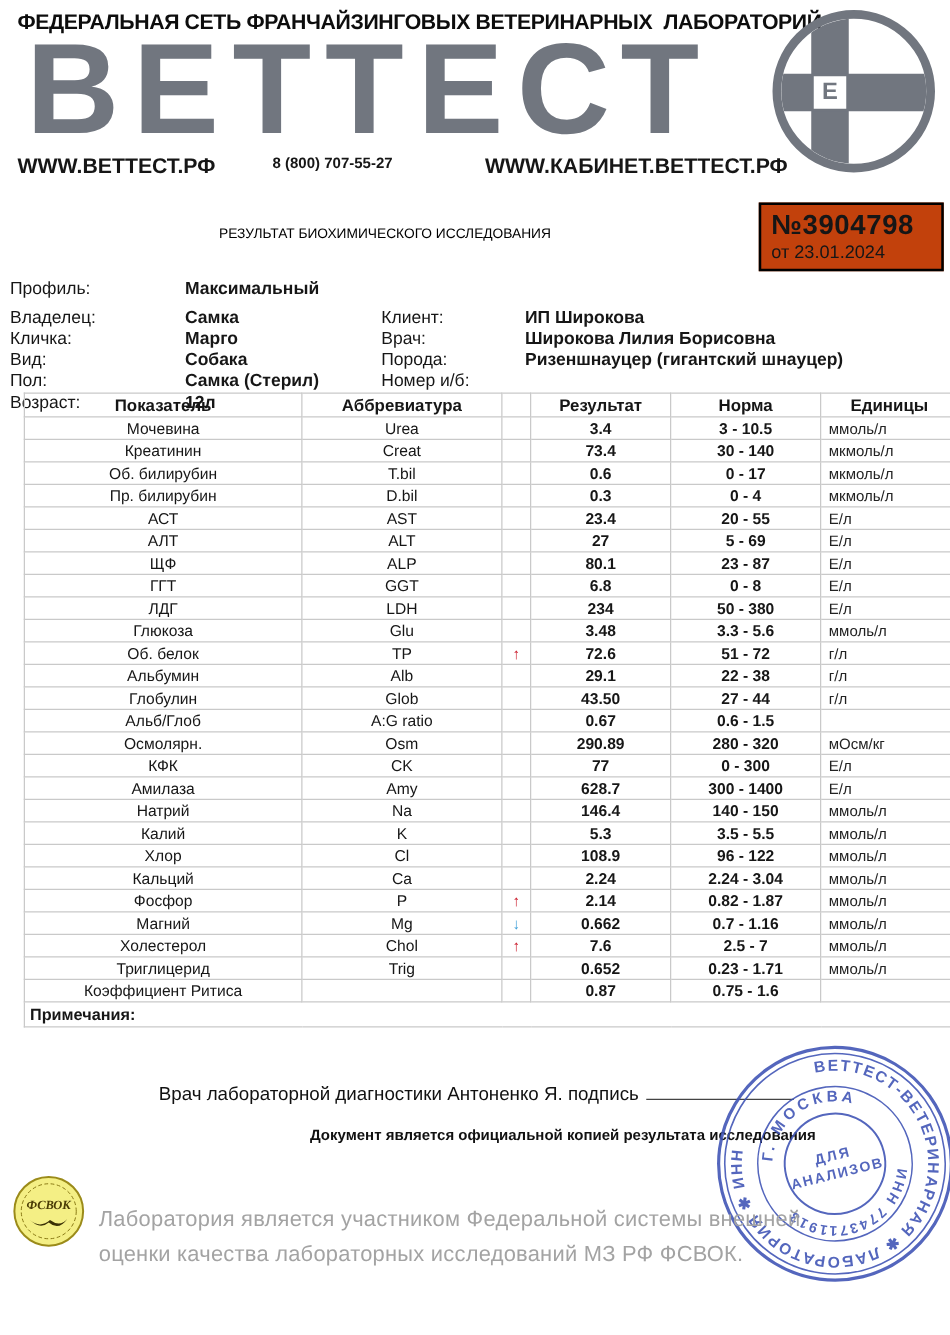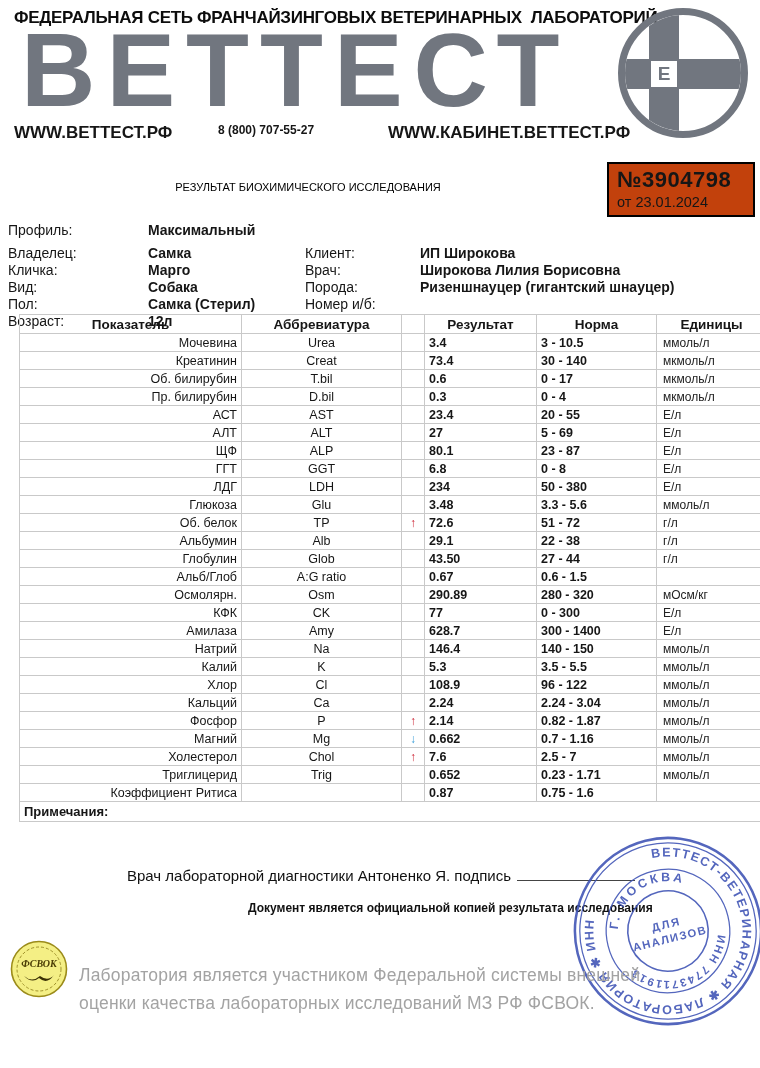--- a/index.html
+++ b/index.html
@@ -41,24 +41,24 @@
   .info-row .v1{position:absolute;left:92px;font-weight:bold;margin-left:48px;}
   .info-row .l2{position:absolute;left:297px;}
   .info-row .v2{position:absolute;left:412px;font-weight:bold;}
 
   
   .tblwrap{position:absolute;left:8px;top:314px;padding-left:11px;}
   table{border-collapse:collapse;table-layout:fixed;width:747px;}
   th,td{border:1px solid var(--line);overflow:hidden;white-space:nowrap;}
   th{height:18px;font-size:13.5px;font-weight:bold;text-align:center;padding:0 2px;}
   td{height:17px;font-size:12.5px;padding:0 4px;}
-  td.c-name{text-align:right;}
+  td.c-name{text-align:center;}
   td.c-abbr{text-align:center;}
   td.c-flag{text-align:center;padding:0;font-size:12px;}
-  td.c-res,td.c-norm{text-align:left;font-weight:bold;}
+  td.c-res,td.c-norm{text-align:center;font-weight:bold;}
   td.c-units{text-align:left;padding-left:6px;font-size:12px;color:#222;}
   .flag-up{color:var(--red);font-weight:bold;}
   .flag-down{color:var(--blue);font-weight:bold;}
   tr.notes-row td{height:19px;font-weight:bold;font-size:13px;text-align:left;}
 
   
   .doctor-line{position:absolute;left:127px;top:867px;font-size:15px;color:#111;}
   .sign-rule{display:inline-block;width:118px;border-bottom:1.5px solid #444;
              vertical-align:baseline;margin-left:6px;}
   .copy-note{position:absolute;left:248px;top:901px;font-size:12px;font-weight:bold;color:#111;}

